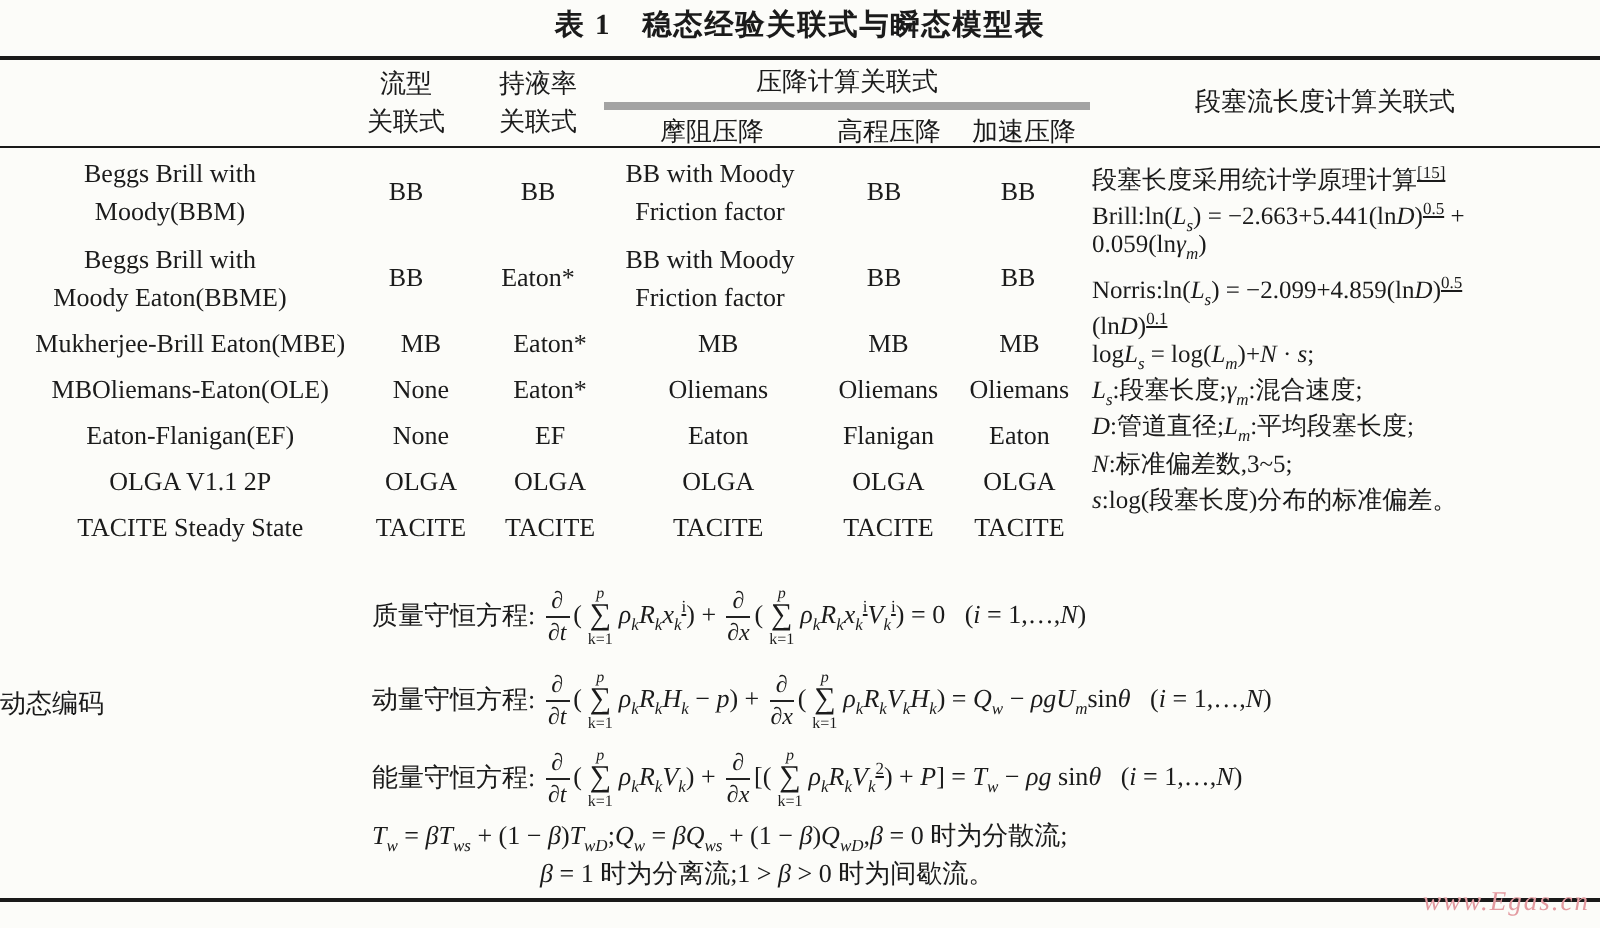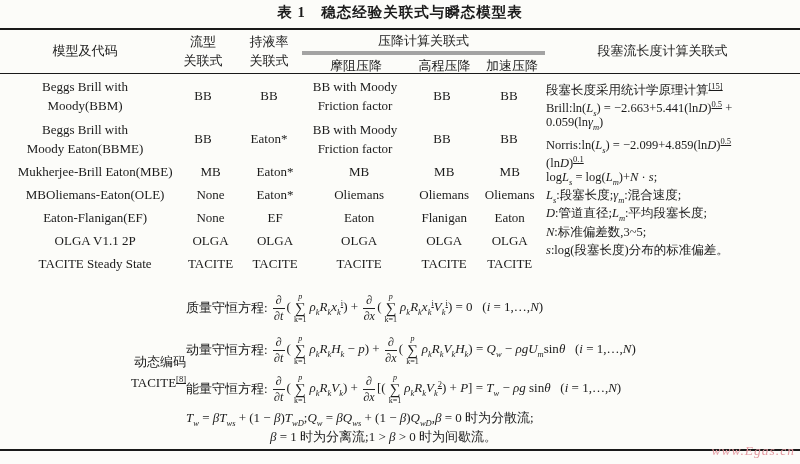--- a/index.html
+++ b/index.html
@@ -36,21 +36,21 @@
   .c-holdup{width:66px;}
   .c-fric{width:106px;}
   .c-elev{width:68px;}
   .c-acc{width:66px;}
   .r-tall{height:43px;}
   .r-short{height:23px;margin-left:12px;}
   
   .slug{position:absolute;left:546px;top:77px;width:252px;font-size:12.5px;}
   .slug .line{height:18.2px;line-height:18.2px;white-space:nowrap;}
   
-  .dyn-label{position:absolute;left:0;top:352px;width:186px;text-align:right;line-height:1.6;}
+  .dyn-label{position:absolute;left:0;top:342px;width:186px;text-align:left;line-height:1.6;}
   .eqs{position:absolute;left:186px;top:286px;width:612px;}
   .eq-row{display:flex;align-items:center;white-space:nowrap;}
   .eq-r1{height:44px;}
   .eq-r2{height:40px;}
   .eq-r3{height:38px;}
   .eq-r4{height:20px;}
   .eq-r5{height:18px;padding-left:84px;}
   .eq-label{margin-right:3px;}
   .it{font-style:italic;}
   sub{font-size:8.5px;}
@@ -71,21 +71,20 @@
 <body>
 
 <div class="page">
 
   <div class="title">表 1　稳态经验关联式与瞬态模型表</div>
 
   <div class="rule top"></div>
   <div class="rule mid"></div>
   <div class="rule bottom"></div>
 
-  <div class="hdr h-model">模型及代码</div>
   <div class="hdr h-flow">流型
 关联式</div>
   <div class="hdr h-holdup">持液率
 关联式</div>
   <div class="h-pgroup">
     <div class="ptitle">压降计算关联式</div>
     <div class="psub">
       <div class="h-fric">摩阻压降</div>
       <div class="h-elev">高程压降</div>
       <div class="h-acc">加速压降</div>
@@ -164,21 +163,20 @@
     <div class="line"><span class="">(ln</span><span class="it">D</span><span class="">)</span><sup>0.1</sup></div>
     <div class="line"><span class="">log</span><span class="it">L</span><sub class="it">s</sub><span class=""> = log(</span><span class="it">L</span><sub class="it">m</sub><span class="">)+</span><span class="it">N</span><span class=""> · </span><span class="it">s</span><span class="">;</span></div>
     <div class="line"><span class="it">L</span><sub class="it">s</sub><span class="">:段塞长度;</span><span class="it">γ</span><sub class="it">m</sub><span class="">:混合速度;</span></div>
     <div class="line"><span class="it">D</span><span class="">:管道直径;</span><span class="it">L</span><sub class="it">m</sub><span class="">:平均段塞长度;</span></div>
     <div class="line"><span class="it">N</span><span class="">:标准偏差数,3~5;</span></div>
     <div class="line"><span class="it">s</span><span class="">:log(段塞长度)分布的标准偏差。</span></div>
   </div>
 
   <div class="dyn-label">
     <div>动态编码</div>
-    <div><span>TACITE</span><sup>[8]</sup></div>
   </div>
 
   <div class="eqs">
     <div class="eq-row eq-r1">
       <span class="eq-label">质量守恒方程:</span>
       <span class="eq-body"><span class="frac">
             <span class="ft">∂</span>
             <span class="fb">∂t</span>
           </span><span class="">(</span><span class="sum">
             <span class="st">p</span>

